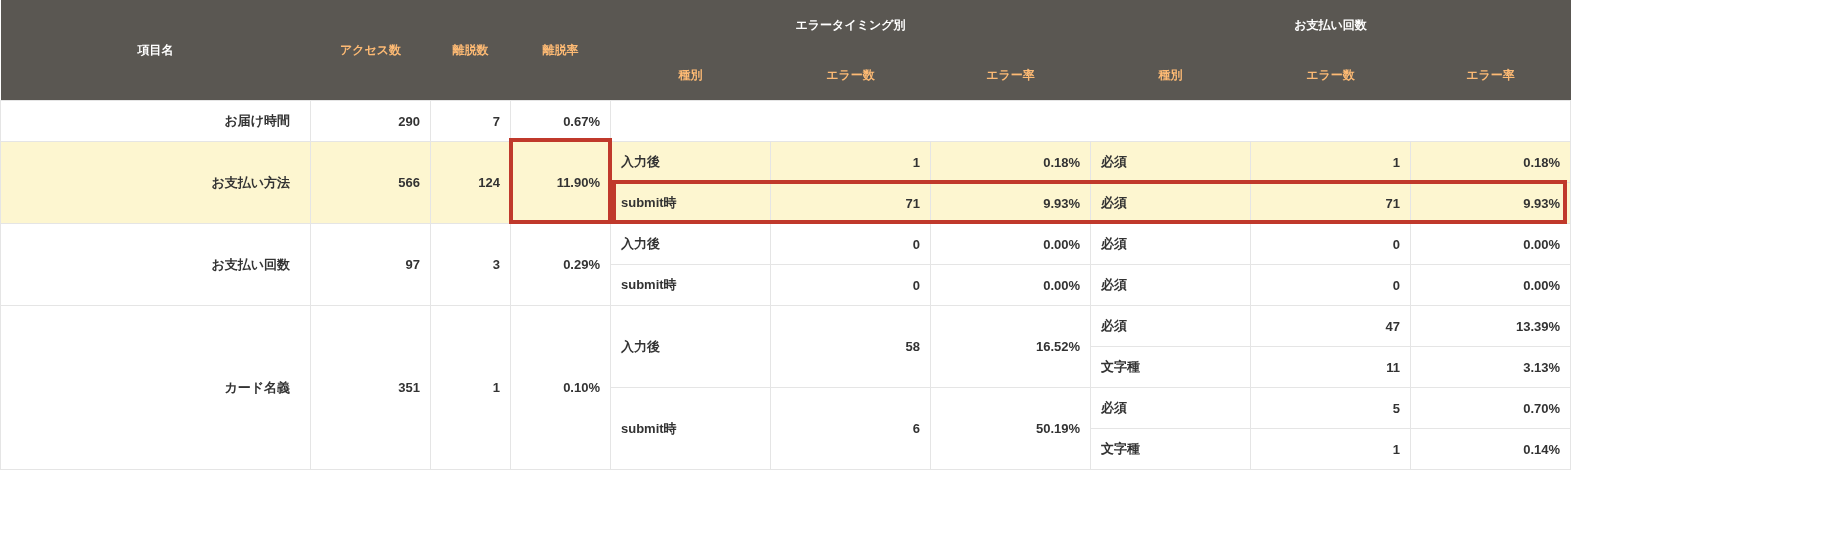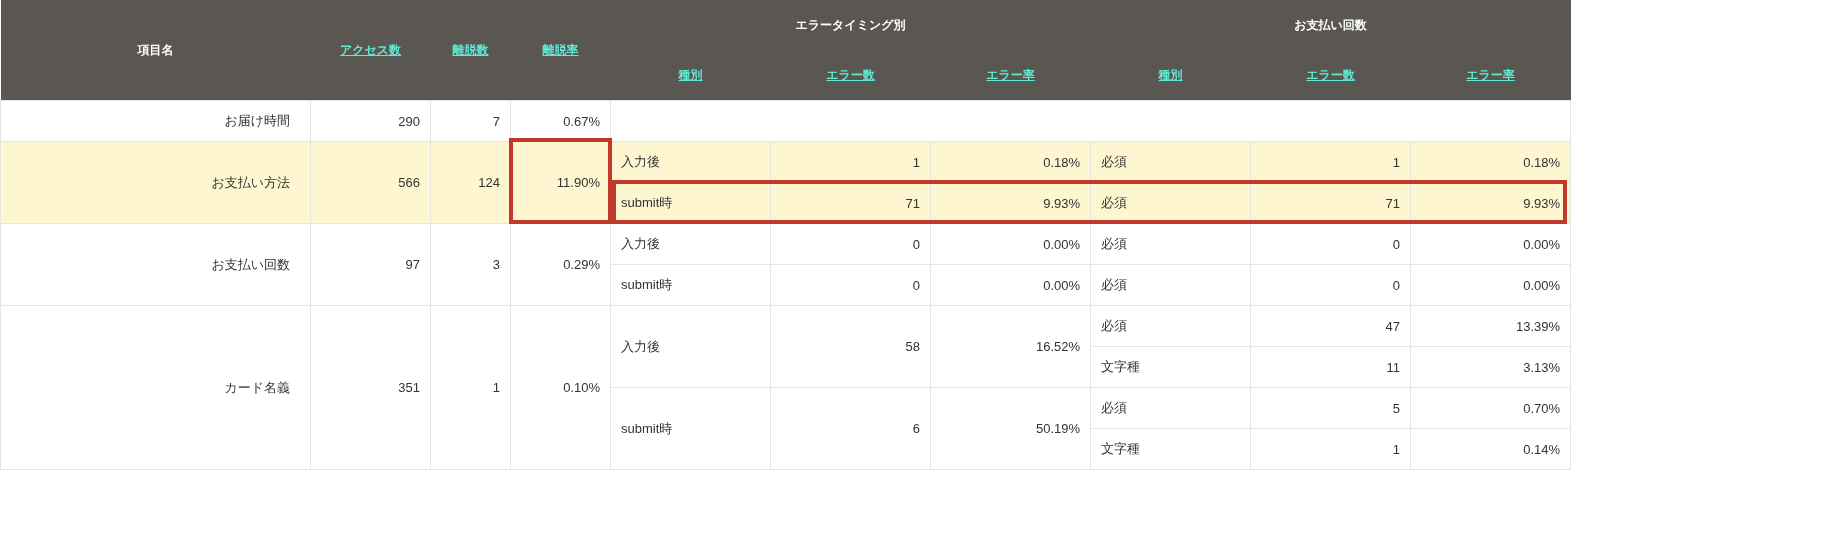--- a/index.html
+++ b/index.html
@@ -27,30 +27,30 @@
     font-size: 12px;
     text-align: center;
     vertical-align: middle;
     border: none;
     padding: 6px 4px;
     height: 38px;
     margin-top: 36px;
   }
   thead th.sortable span,
   thead th.sortable a {
-    text-decoration: underline;
-    color: #5eead4;
+    color: #fdba74;
   }
   tbody td {
     border: 1px solid #e5e5e5;
     padding: 0 10px;
     text-align: right;
     height: 40px;
     vertical-align: middle;
     background: #fff;
+    font-weight: bold;
   }
   tbody td.center { text-align: left; }
   tbody td.item-name { text-align: right; padding-right: 20px; }
   tbody tr.hl td { background: #fdf6d0; }
   
   
   .redbox {
     position: absolute;
     border: 4px solid #c0392b;
     pointer-events: none;

